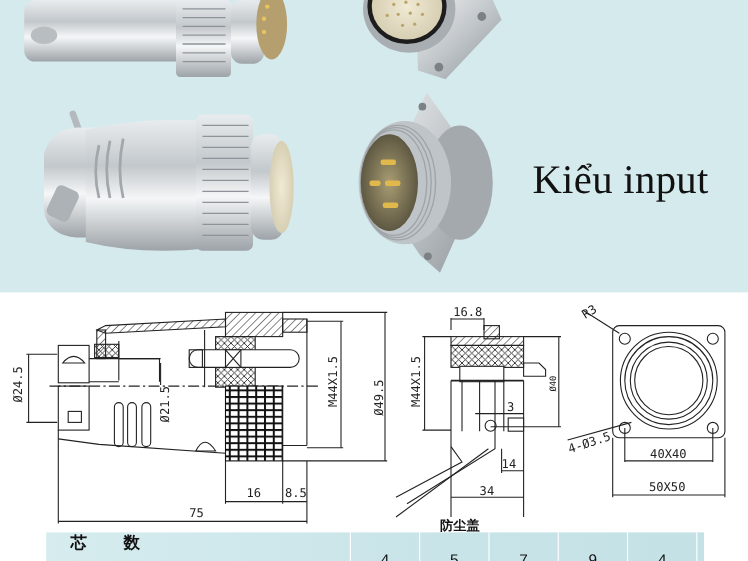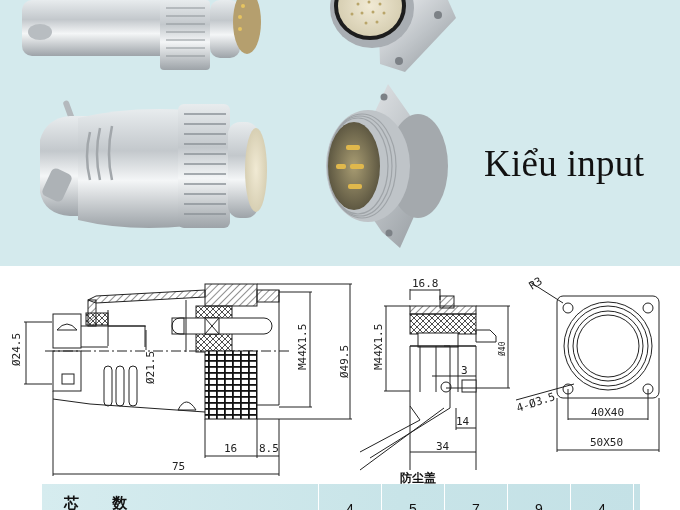--- a/index.html
+++ b/index.html
@@ -26,21 +26,21 @@
     position: absolute; left: 355px; top: 470px; font-size: 12px; font-weight: bold; color: #111;
     font-family: "DejaVu Sans", sans-serif;
     margin-left: 45px;
   }
 
   .spec-table {
     position: absolute; left: 42px; top: 484px; width: 598px; height: 26px;
     display: flex; background: linear-gradient(90deg, #d6ecef 0%, #c8e4e8 60%, #c4e1e6 100%);
   }
   .spec-table .head {
-    width: 277px; padding-left: 22px; padding-top: 10px;
+    width: 277px; padding-left: 22px; padding-top: 0;
     font-size: 15px; font-weight: bold; color: #111; letter-spacing: 14px;
     font-family: "DejaVu Sans", sans-serif;
     border-right: 1px solid #ffffff;
   }
   .spec-table .cell {
     width: 63px; border-right: 1px solid #ffffff; text-align: center;
     padding-top: 18px; font-size: 14px; color: #111; line-height: 14px; overflow: hidden;
   }
 </style>
 </head>

